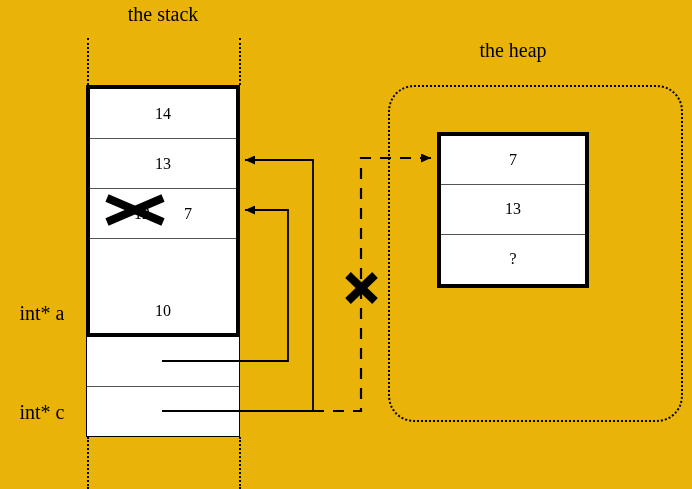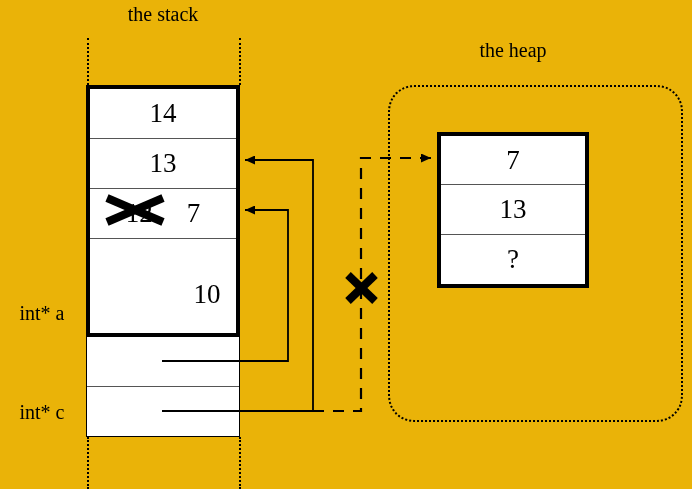--- a/index.html
+++ b/index.html
@@ -54,21 +54,21 @@
   }
   .cell {
     position: absolute;
     left: 0;
     width: 100%;
     height: 50px;
     box-sizing: border-box;
     display: flex;
     align-items: center;
     justify-content: center;
-    font-size: 27px;
+    font-size: 16px;
     color: #000;
   }
   .stack-live .cell { border-bottom: 1px solid #555; }
   .stack-live .cell.last { border-bottom: none; }
   .stack-dead .cell { border-bottom: 1px solid #555; }
   .stack-dead .cell.last { border-bottom: none; }
 
   
   .dotline {
     position: absolute;
@@ -139,21 +139,21 @@
     <div class="cell" style="top:0px;">
       <span>14</span>
     </div>
     <div class="cell" style="top:50px;">
       <span>13</span>
     </div>
     <div class="cell" style="top:100px;">
       <span class="strike-text" style="margin-right:34px;">12</span>
       <span>7</span>
     </div>
-    <div class="cell last" style="top:183px; height:44px;margin-left:44px;">
+    <div class="cell last" style="top:200px; height:44px;">
       <span>10</span>
     </div>
   </div>
 
   <div class="stack-dead">
     <div class="cell" style="top:0px;">
       <span></span>
     </div>
     <div class="cell last" style="top:50px;">
       <span></span>

